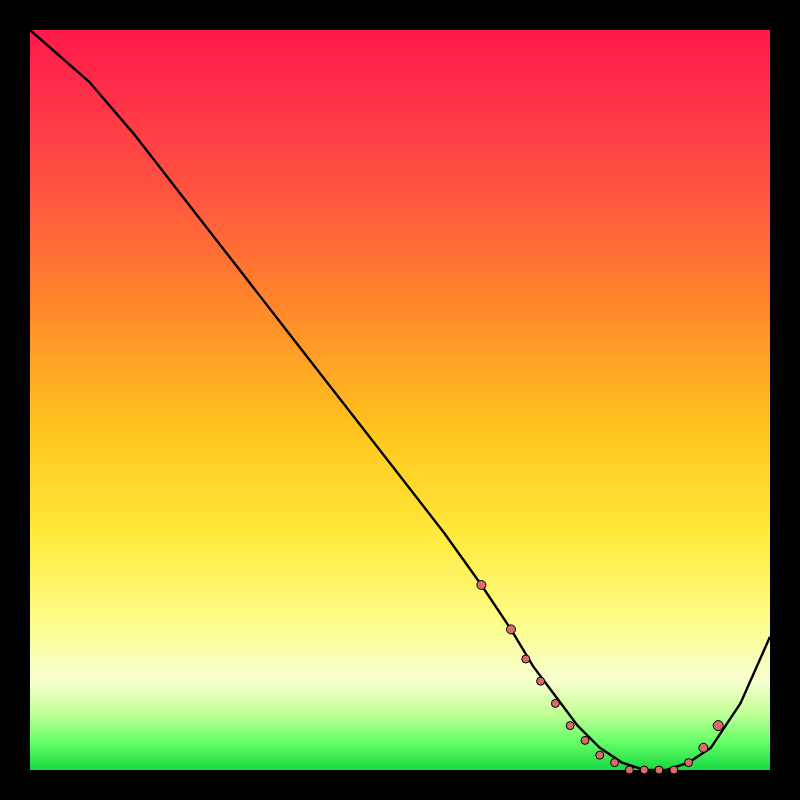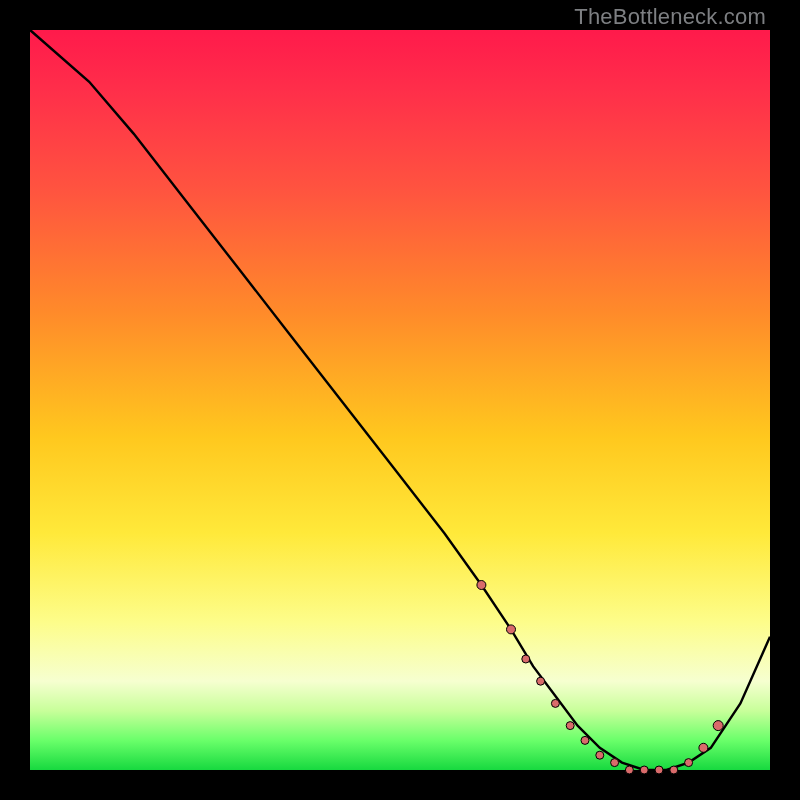--- a/index.html
+++ b/index.html
@@ -56,21 +56,20 @@
     height: 740px;
     overflow: visible;
   }
 </style>
 </head>
 <body>
 <div class="frame">
 
   <div class="plot-area"></div>
 
-  <div class="watermark">TheBottleneck.com</div>
 
   <svg class="overlay" viewBox="0 0 740 740">
     <g>
       <path id="curve-path" fill="none" stroke="#000000" stroke-width="2.4" d="M0.0 0.0 L59.2 51.8 L103.6 103.6 L155.4 170.2 L207.2 236.8 L259.0 303.4 L310.8 370.0 L362.6 436.6 L414.4 503.2 L451.4 555.0 L481.0 599.4 L503.2 636.4 L525.4 666.0 L547.6 695.6 L569.8 717.8 L592.0 732.6 L614.2 740.0 L636.4 740.0 L658.6 732.6 L680.8 717.8 L710.4 673.4 L740.0 606.8"></path>
       <g id="marker-group">
           <circle cx="451.4" cy="555.0" r="4.5" fill="#d96b6b" stroke="#000000" stroke-width="1"></circle>
           <circle cx="481.0" cy="599.4" r="4.5" fill="#d96b6b" stroke="#000000" stroke-width="1"></circle>
           <circle cx="495.8" cy="629.0" r="4" fill="#d96b6b" stroke="#000000" stroke-width="1"></circle>
           <circle cx="510.6" cy="651.2" r="4" fill="#d96b6b" stroke="#000000" stroke-width="1"></circle>
           <circle cx="525.4" cy="673.4" r="4" fill="#d96b6b" stroke="#000000" stroke-width="1"></circle>

